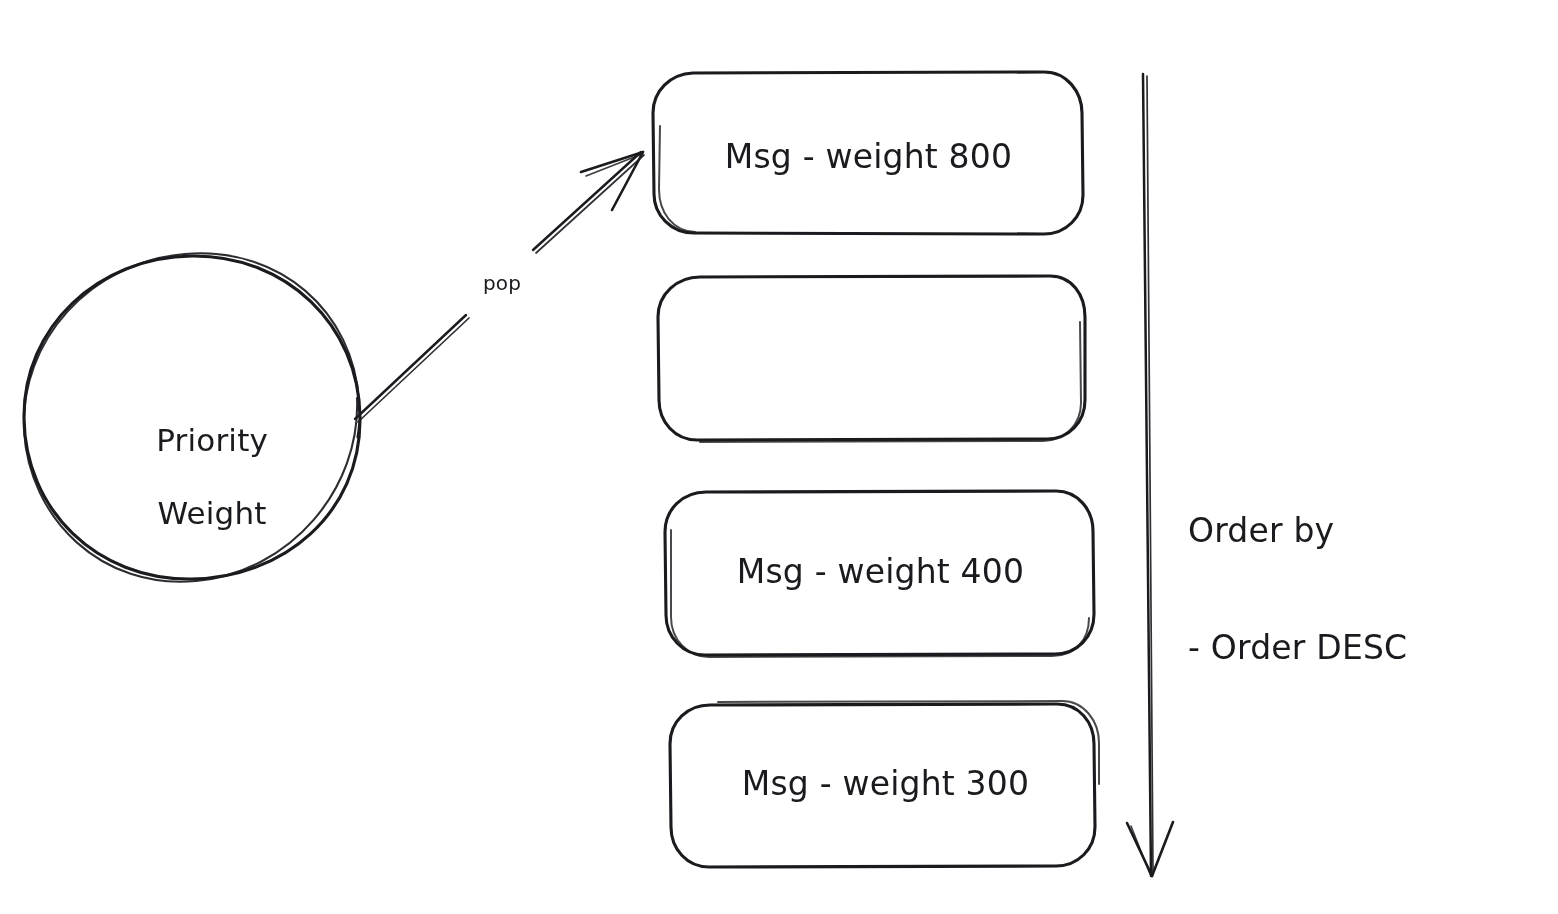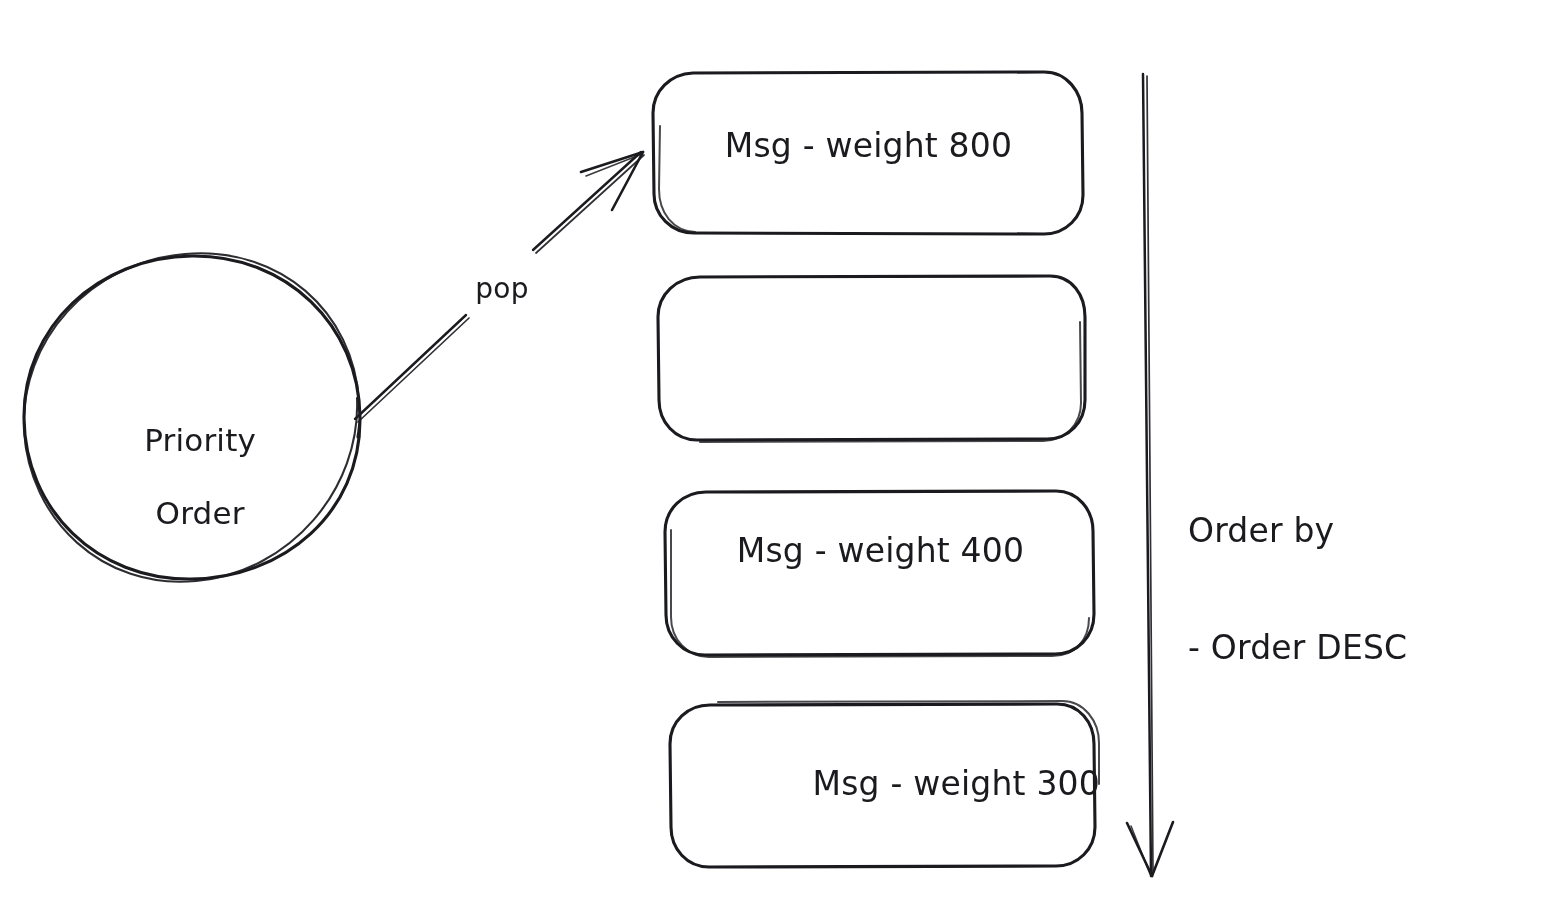--- a/index.html
+++ b/index.html
@@ -37,21 +37,21 @@
     font-size: 33px;
     text-align: center;
     width: 429px;
   }
   .node-label {
     font-size: 31px;
     text-align: center;
     width: 340px;
   }
   .edge-label {
-    font-size: 28px;
+    font-size: 20px;
     text-align: center;
   }
   .note-label {
     font-size: 33px;
     text-align: left;
   }
   .note-line { display: block; }
 </style>
 </head>
 <body>
@@ -154,32 +154,32 @@
     <g>
       <path d="M 1143 74 L 1151 876" stroke-width="2.5"></path>
       <path d="M 1147 76 L 1153 874" stroke-width="1.7" opacity="0.9"></path>
       <path d="M 1152 876 L 1127 823" stroke-width="2.6"></path>
       <path d="M 1152 876 L 1173 822" stroke-width="2.6"></path>
       <path d="M 1150 874 L 1131 826" stroke-width="1.6" opacity="0.85"></path>
     </g>
 
   </svg>
 
-  <div class="lbl node-label" style="left:10px; top:385px;">
+  <div class="lbl node-label" style="left:22px; top:385px;">
     <span>Priority</span><br>
-    <span>Order</span>
+    <span>Weight</span>
   </div>
 
   <div class="lbl edge-label" style="left:466px; top:272px; width:72px;">pop</div>
 
-  <div class="lbl box-label" style="left:654px; top:127px;">Msg - weight 800</div>
+  <div class="lbl box-label" style="left:654px; top:138px;">Msg - weight 800</div>
 
 
-  <div class="lbl box-label" style="left:666px; top:532px;text-align:center;">Msg - weight 400</div>
+  <div class="lbl box-label" style="left:666px; top:553px;text-align:center;">Msg - weight 400</div>
 
-  <div class="lbl box-label" style="left:671px; top:765px;text-align:right;">Msg - weight 300</div>
+  <div class="lbl box-label" style="left:671px; top:765px;">Msg - weight 300</div>
 
   <div class="lbl note-label" style="left:1188px; top:434px;">
     <span class="note-line">Order by</span>
     <span class="note-line">- Order DESC</span>
   </div>
 
 </div>
 
 </body></html>

